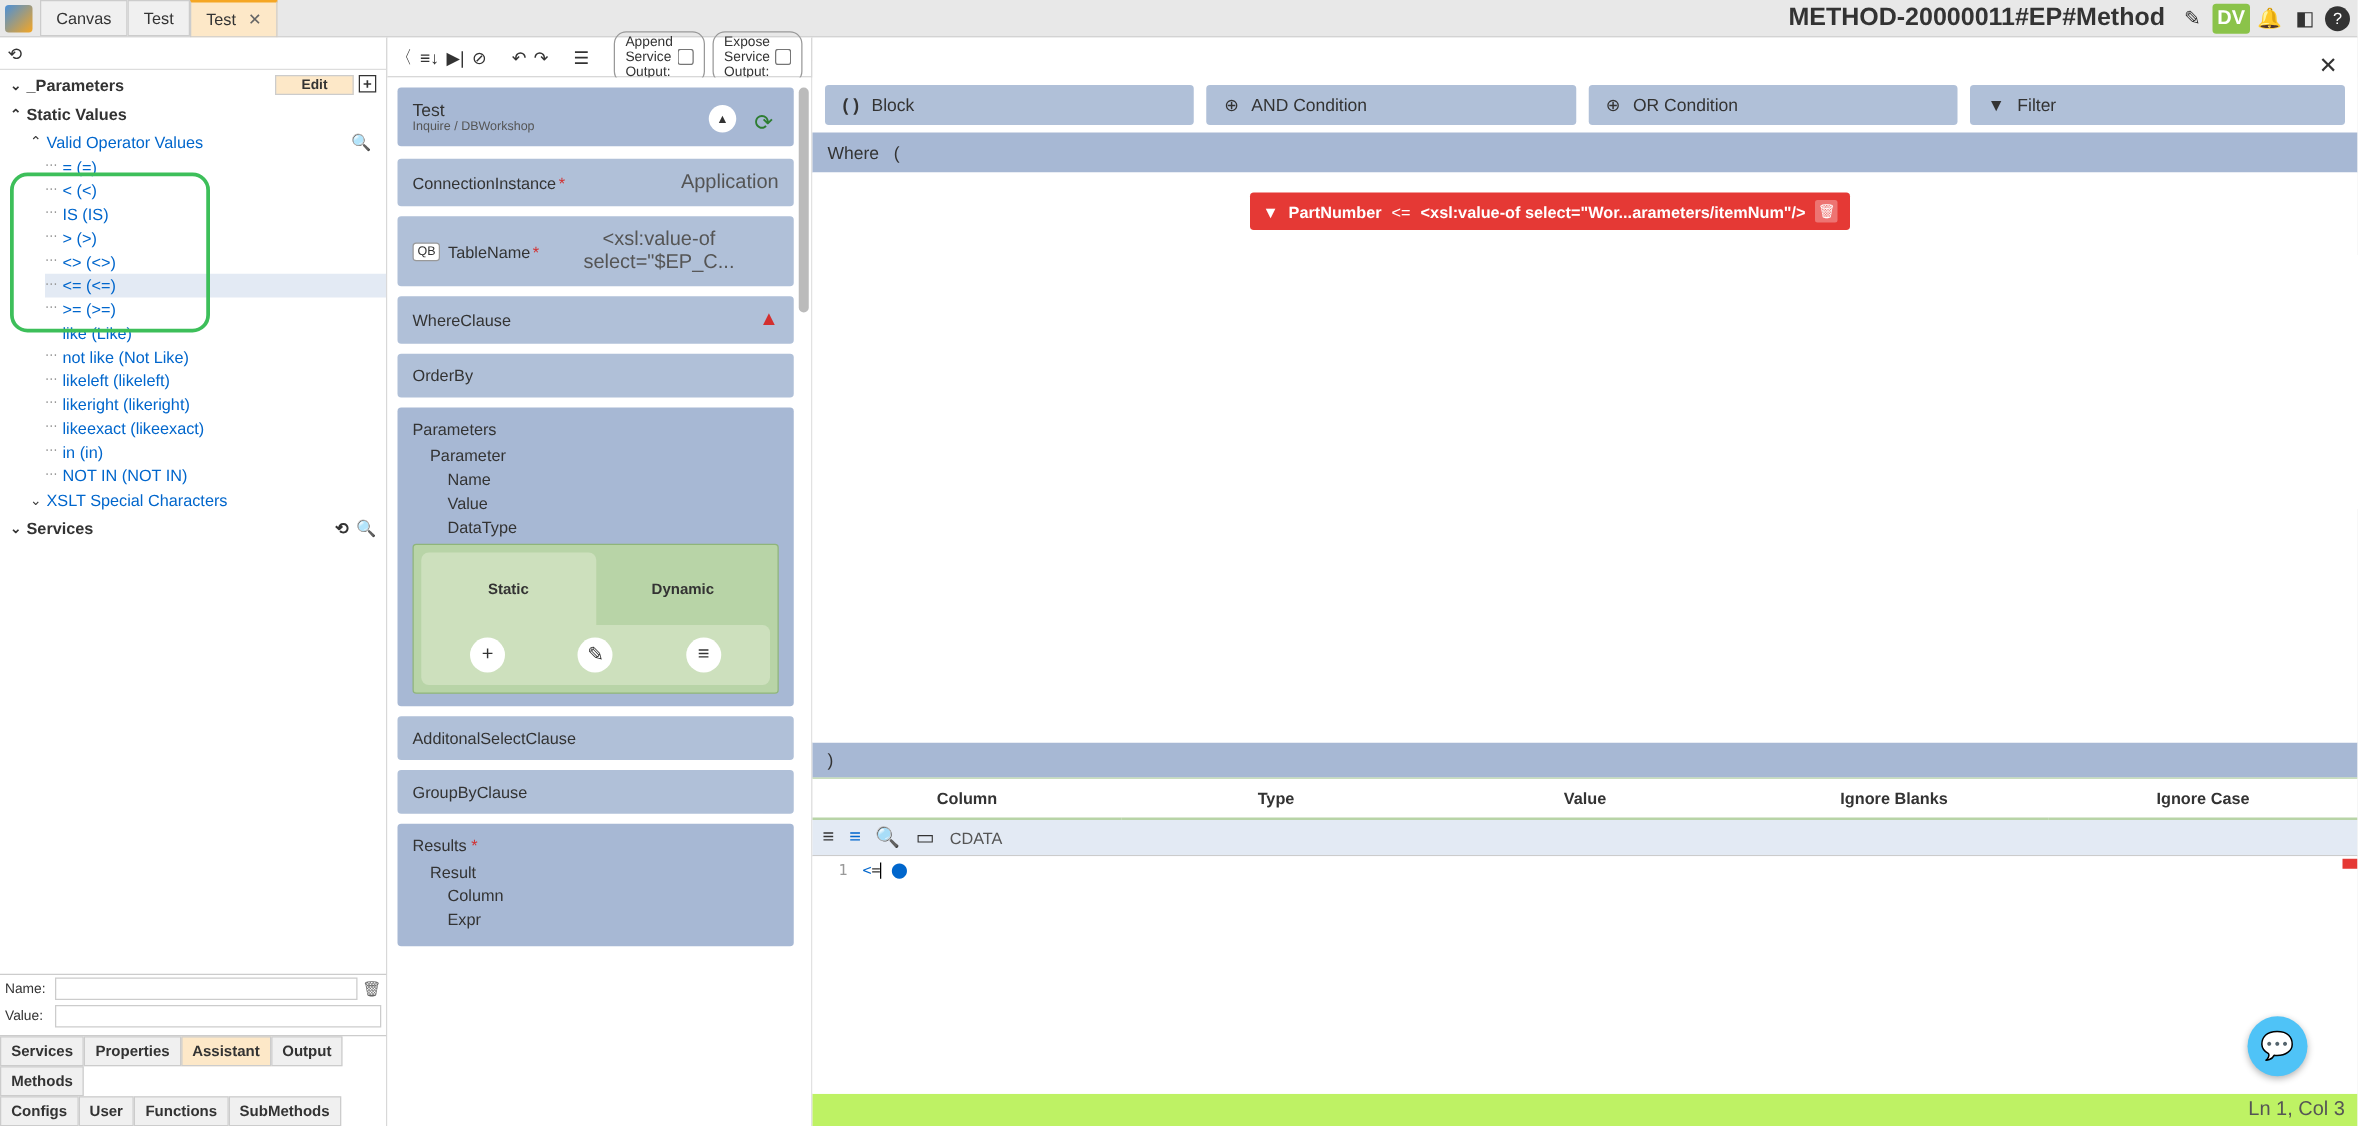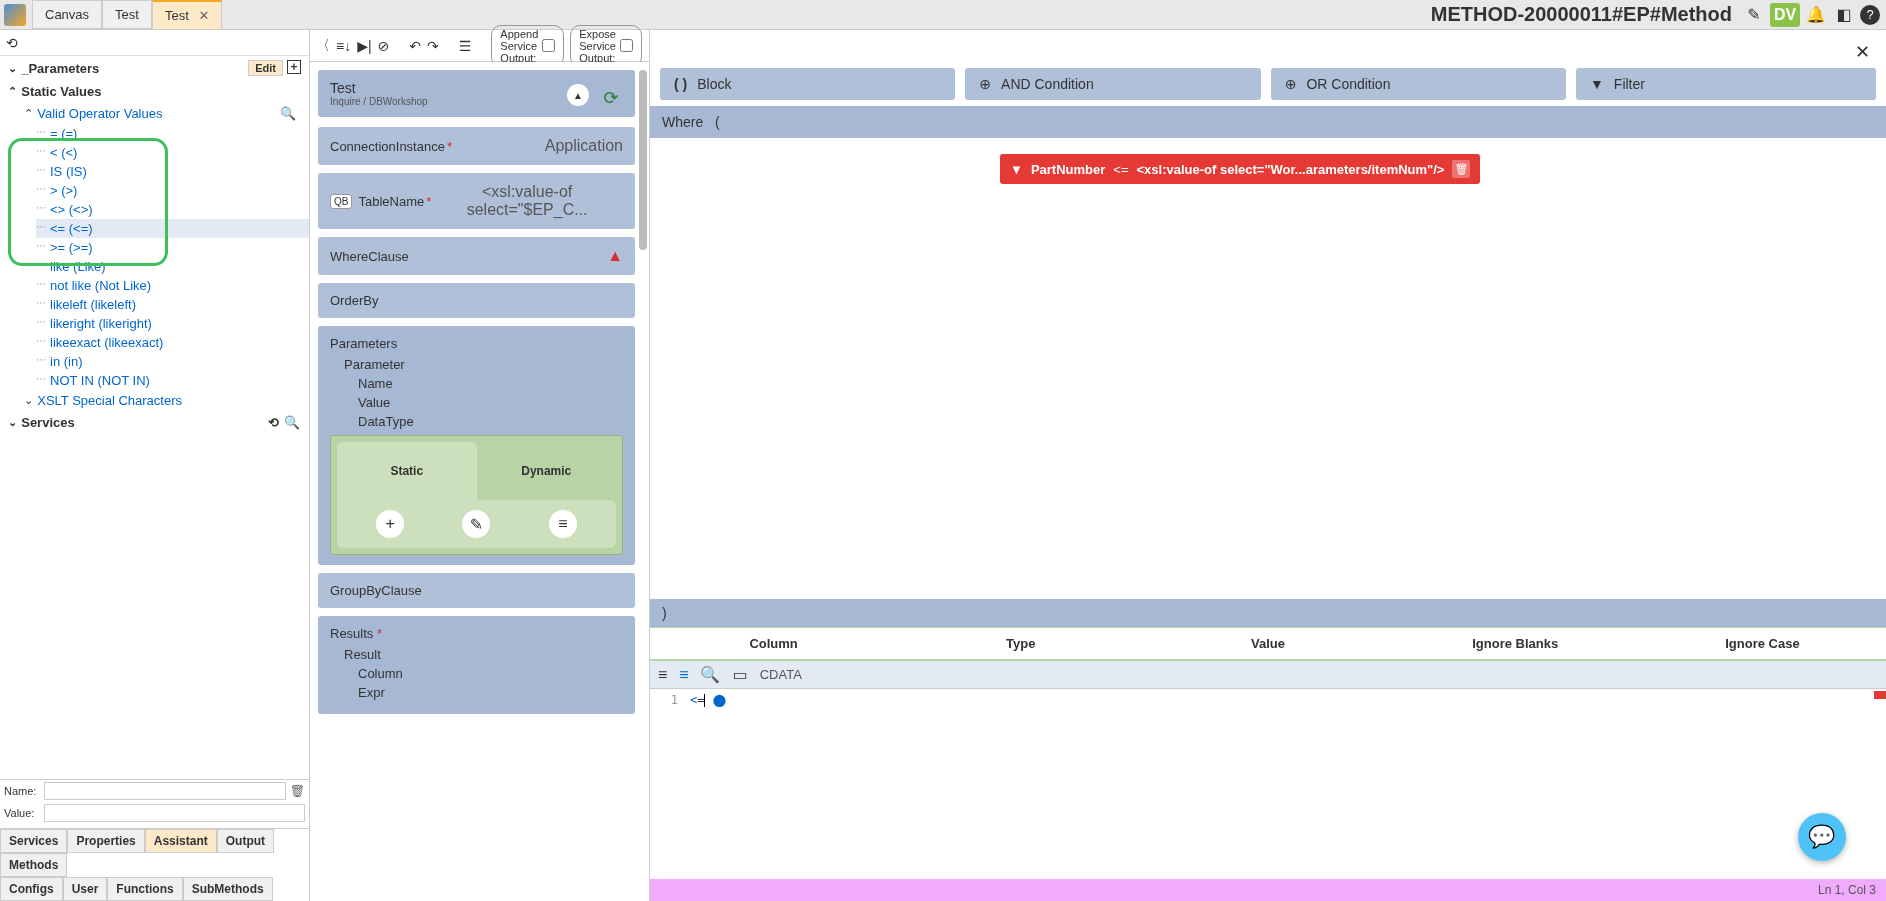--- a/index.html
+++ b/index.html
@@ -20,21 +20,21 @@
 
 .main-layout { display: flex; height: calc(100% - 30px); }
 
 
 .left-sidebar { width: 310px; background: #fff; border-right: 1px solid #ccc; display: flex; flex-direction: column; }
 .refresh-row { height: 26px; display: flex; align-items: center; padding-left: 6px; border-bottom: 1px solid #ddd; }
 .refresh-icon { font-size: 14px; cursor: pointer; }
 .tree-header { padding: 4px 8px; display: flex; align-items: center; font-size: 13px; font-weight: bold; cursor: pointer; }
 .tree-header .chev { margin-right: 4px; font-size: 11px; }
 .tree-header .actions { margin-left: auto; display: flex; gap: 4px; }
-.edit-btn { background: #fde8c8; border: 1px solid #ccc; padding: 1px 6px; font-size: 11px; cursor: pointer; }
+.edit-btn { background: #fde8c8; border: 1px solid #ccc; padding: 1px 20px; font-size: 11px; cursor: pointer; }
 .plus-box { border: 1px solid #333; width: 14px; height: 14px; display: inline-flex; align-items: center; justify-content: center; font-size: 12px; cursor: pointer; }
 
 .sub-tree { padding-left: 20px; }
 .sub-header { padding: 3px 4px; display: flex; align-items: center; color: #0066cc; cursor: pointer; font-size: 13px; }
 .sub-header .chev { color: #333; margin-right: 4px; font-size: 11px; }
 .sub-header .mg-icon { margin-left: auto; color: #333; font-size: 13px; margin-right: 8px; }
 
 .tree-items { padding-left: 16px; position: relative; }
 .tree-item { padding: 2px 4px 2px 14px; color: #0066cc; cursor: pointer; font-size: 13px; position: relative; }
 .tree-item.selected { background: #e3eaf4; }
@@ -120,21 +120,21 @@
 .et-icon { font-size: 16px; cursor: pointer; }
 .cdata-lbl { font-size: 13px; color: #555; }
 
 .code-area { flex: 0 0 190px; background: #fff; display: flex; position: relative; }
 .gutter { width: 36px; text-align: right; padding: 4px 8px 4px 4px; color: #999; font-size: 12px; font-family: monospace; }
 .code-text { flex: 1; padding: 4px; font-family: monospace; font-size: 12px; }
 .code-text .lt { color: #0066cc; }
 .cursor-mark { display: inline-block; width: 1px; height: 13px; background: #000; vertical-align: middle; }
 .red-marker { position: absolute; right: 0; top: 2px; width: 12px; height: 8px; background: #e53935; }
 
-.status-bar { background: #f0abfc; text-align: right; padding: 4px 10px; font-size: 12px; color: #555; }
+.status-bar { background: #bef264; text-align: right; padding: 4px 10px; font-size: 16px; color: #555; }
 
 .chat-bubble { position: fixed; right: 40px; bottom: 40px; width: 48px; height: 48px; background: #4fc3f7; border-radius: 50%; display: flex; align-items: center; justify-content: center; color: #fff; font-size: 22px; box-shadow: 0 2px 6px rgba(0,0,0,0.3); cursor: pointer; }
 </style>
 </head>
 <body>
 
 <div class="top-bar">
   <div class="logo-icon"></div>
   <div class="top-tab">Canvas</div>
   <div class="top-tab">Test</div>
@@ -305,20 +305,23 @@
             <div class="seg-tab">Dynamic</div>
           </div>
           <div class="seg-body">
             <div class="circ-btn">+</div>
             <div class="circ-btn">✎</div>
             <div class="circ-btn">≡</div>
           </div>
         </div>
       </div>
 
+      <div class="field-card">
+        <span class="fname">AdditonalSelectClause</span>
+      </div>
 
       <div class="field-card">
         <span class="fname">GroupByClause</span>
       </div>
 
       <div class="param-card">
         <div class="phdr">
           <span>Results</span>
           <span class="req" style="color:#d32f2f;">*</span>
         </div>

